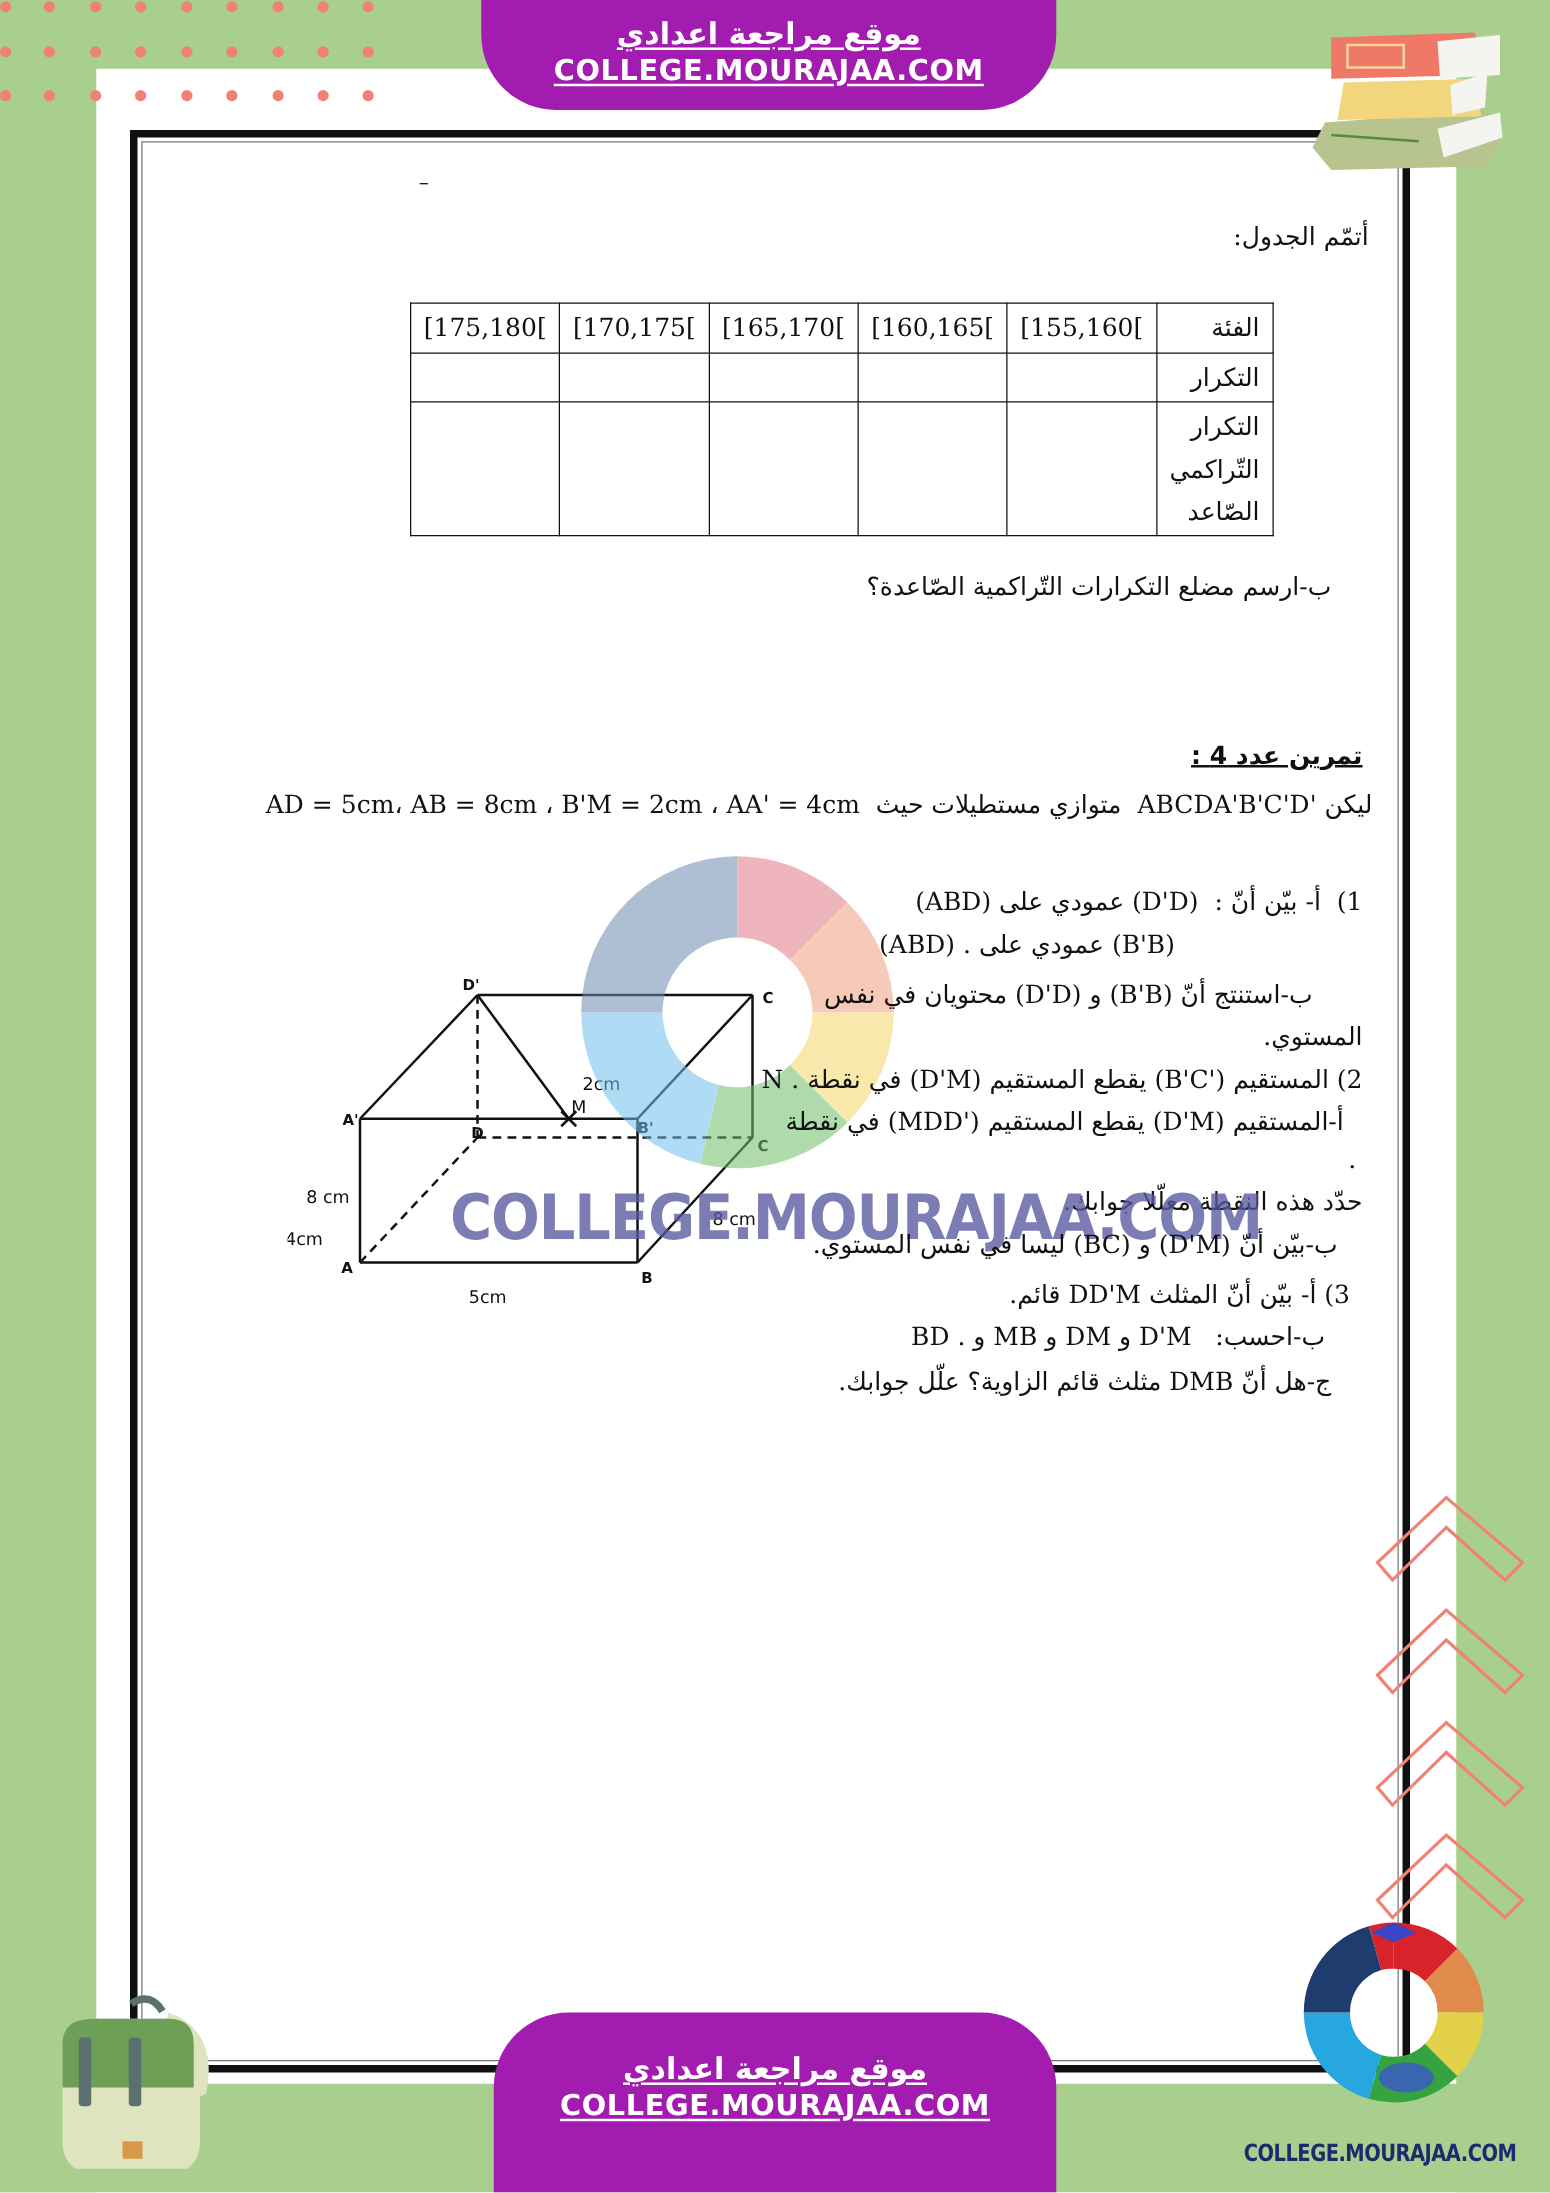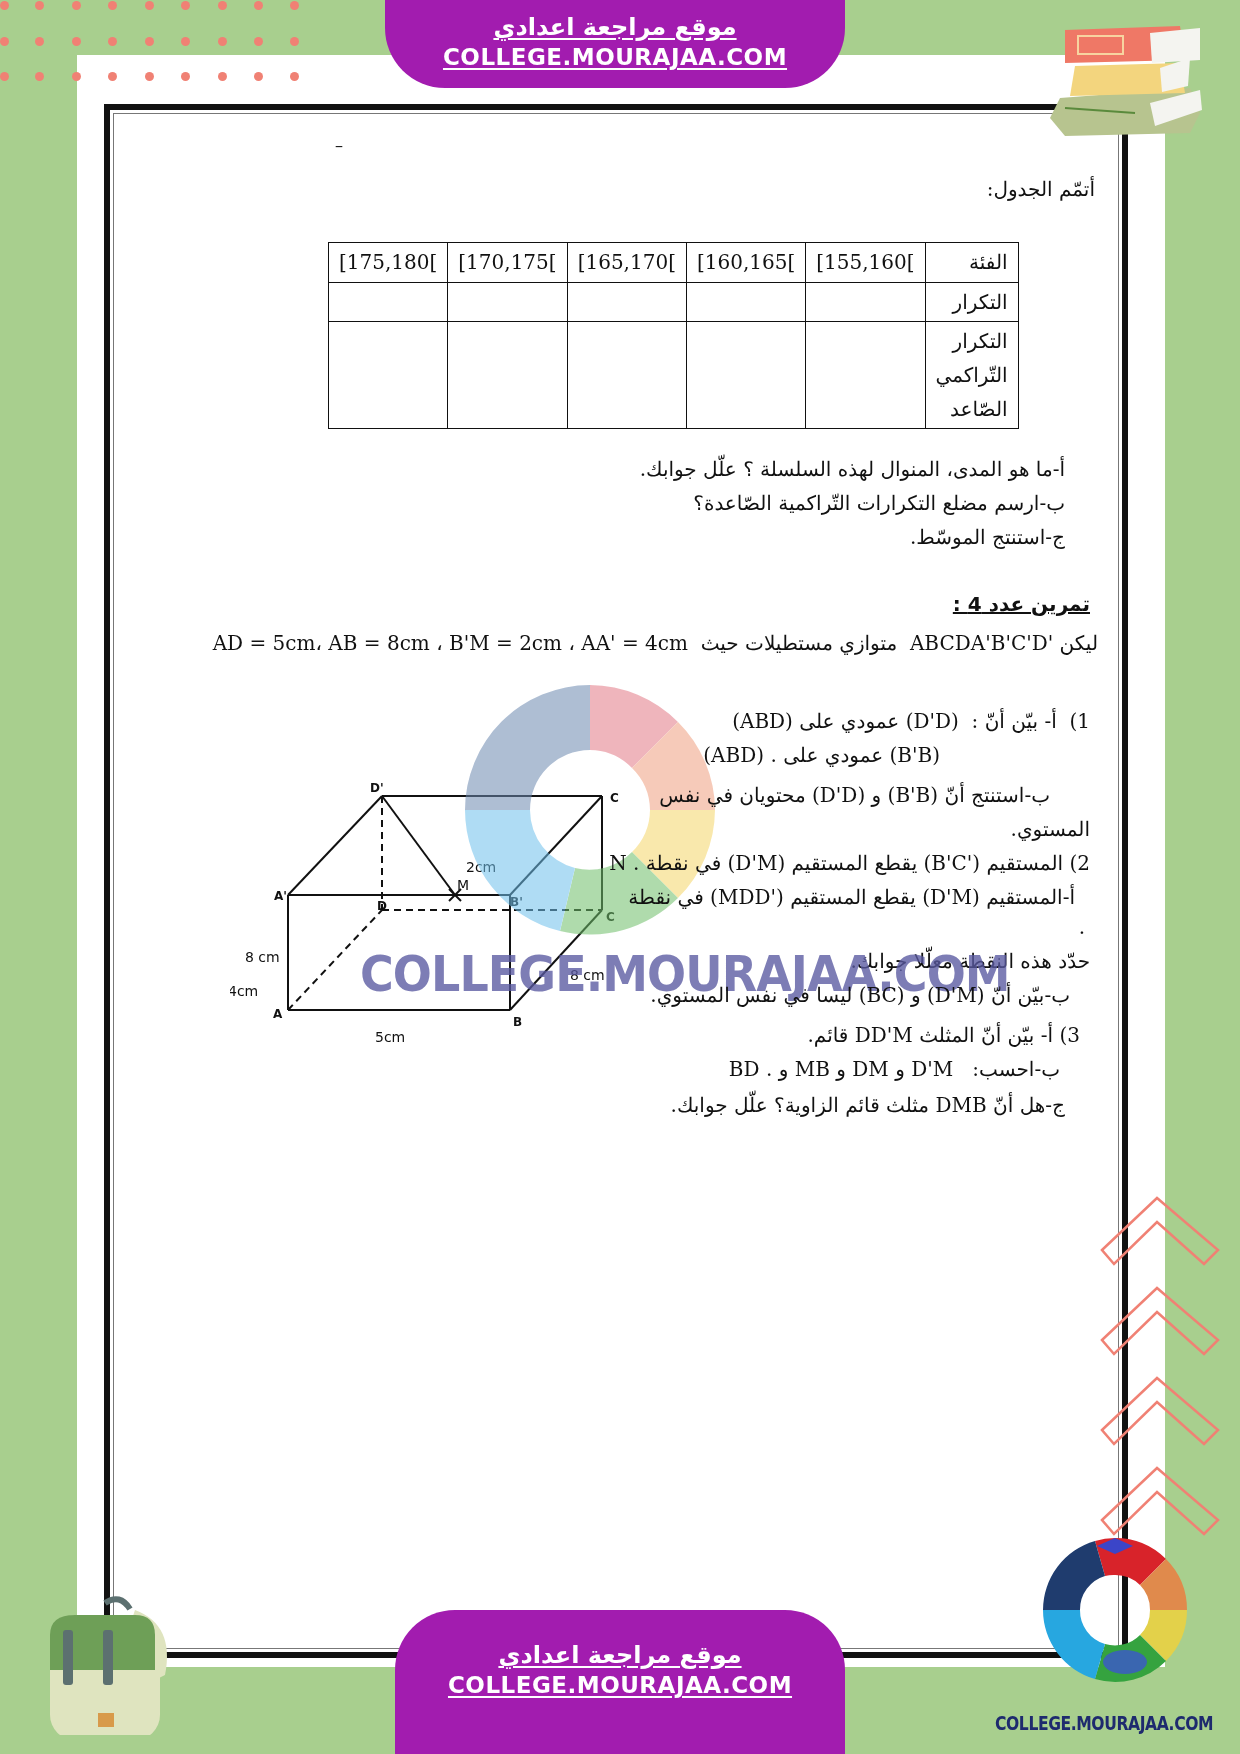--- a/index.html
+++ b/index.html
@@ -158,23 +158,21 @@
     <td></td>
     <td></td>
     <td></td>
     <td></td>
     <td></td>
   </tr>
 </tbody>
   </table>
 
 <div class="content rtl" style="right:175px;top:452px;">
-  <div class="line">أ-ما هو المدى، المنوال لهذه السلسلة ؟ علّل جوابك.</div>
   <div class="line">ب-ارسم مضلع التكرارات التّراكمية الصّاعدة؟</div>
-  <div class="line">ج-استنتج الموسّط.</div>
 </div>
 
 <div class="content rtl" style="right:150px;top:592px;">
   <span class="exercise-title">تمرين عدد 4 :</span>
 </div>
 
 <div class="content rtl line" style="right:142px;top:626px;">
   <span>ليكن</span>
   <span class="math">ABCDA'B'C'D'</span>
   &nbsp;<span>متوازي مستطيلات حيث</span>&nbsp;

